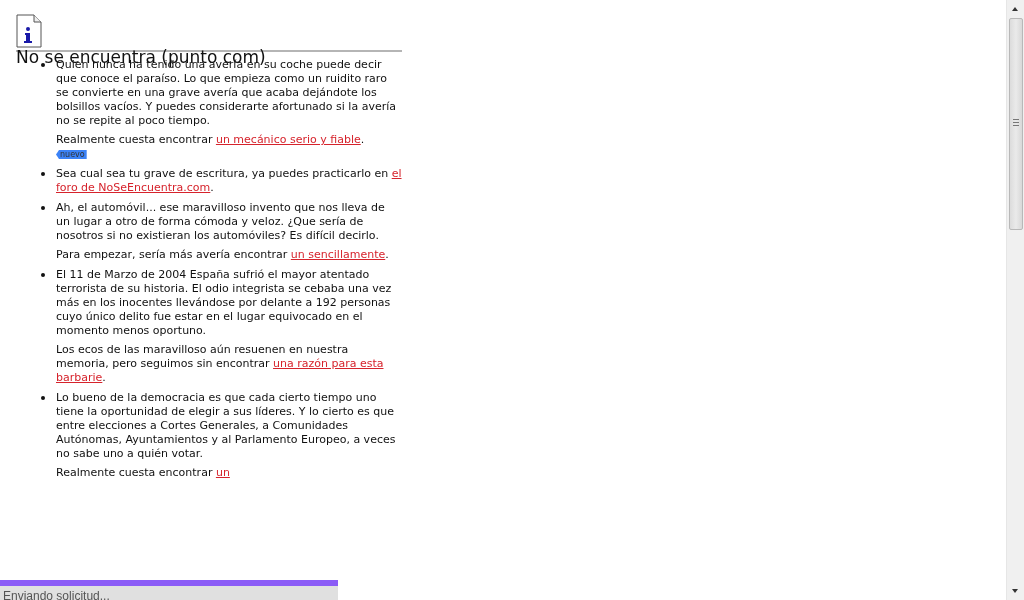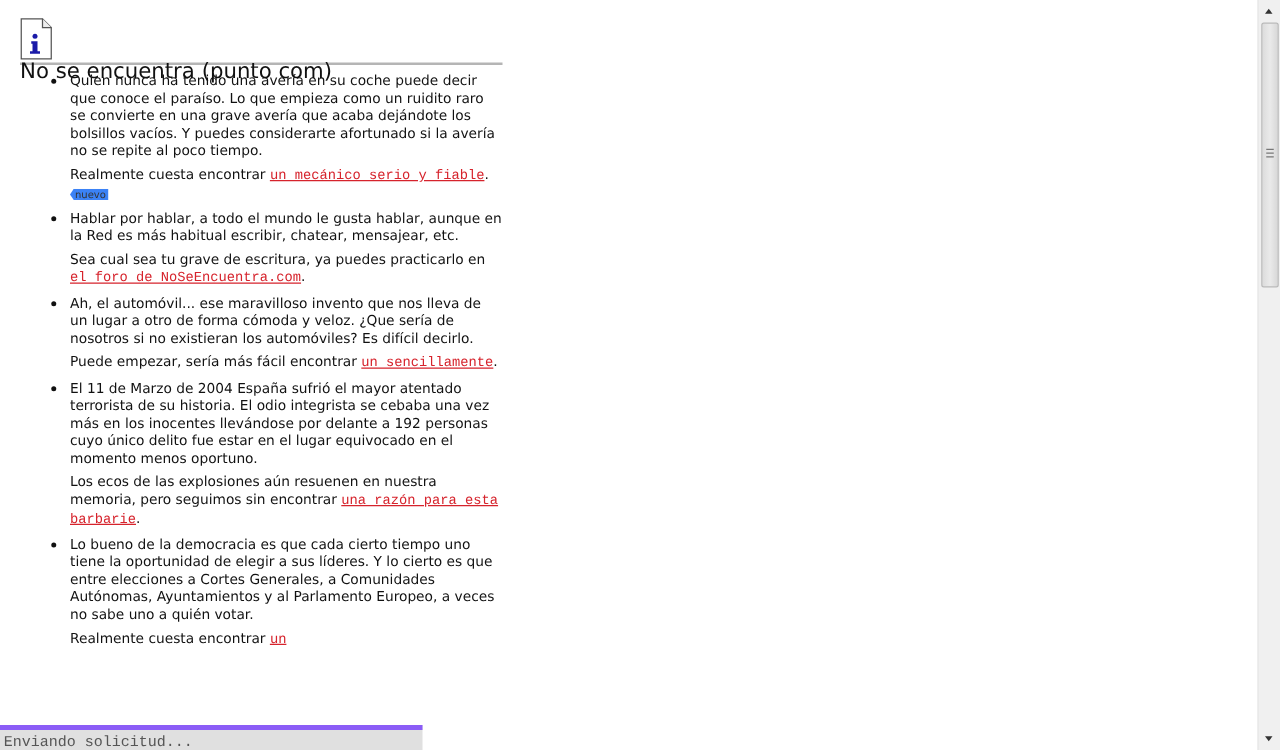--- a/index.html
+++ b/index.html
@@ -19,21 +19,21 @@
   .intro { margin:12px 0 10px 0; }
   .hr { border:0; border-top:2px solid #b5b5b5; margin:0 0 6px 0; height:0; }
   .try { margin:0 0 8px 0; }
   ul.items { margin:0; padding:0 0 0 40px; list-style:none; }
   ul.items li { position:relative; margin:0 0 6px 0; }
   ul.items li::before {
     content:""; position:absolute; left:-15px; top:5px; width:4px; height:4px;
     border-radius:50%; background:#111;
   }
   .p2 { margin-top:5px; }
-  a.lnk { color:#d6232c; text-decoration:underline;font-family:Liberation Mono, monospace; }
+  a.lnk { color:#d6232c; text-decoration:underline; }
   .badge {
     display:inline-block; font-size:8px; line-height:9px; padding:0 2px 0 4px;
     background:#3b82f6; color:#333; border-radius:2px 0 0 2px; margin-top:1px;
     clip-path: polygon(3px 0, 100% 0, 100% 100%, 3px 100%, 0 50%);
   }
   .scrollbar {
     position:absolute; right:0; top:0; width:17px; height:600px; background:#f0f0f0;
     border-left:1px solid #e6e6e6;
   }
   .sb-up, .sb-down { position:absolute; left:0; width:17px; height:17px; }
@@ -47,22 +47,22 @@
   .sb-thumb {
     position:absolute; left:2px; top:18px; width:12px; height:210px;
     background:linear-gradient(to right,#dcdcdc,#eaeaea 50%,#d8d8d8);
     border:1px solid #b8b8b8; border-radius:2px;
   }
   .grip { position:absolute; left:3px; top:100px; width:6px; }
   .grip span { display:block; height:1px; background:#777; margin-bottom:2px; }
   .status {
     position:absolute; left:0; top:580px; width:338px; height:20px;
     background:#e0e0e0; color:#555; font-size:12px; line-height:20px;
-    padding-left:3px; box-sizing:border-box; border-top:4px solid #8b5cf6;
-    font-family:Liberation Mono, monospace;
+    padding-left:3px; box-sizing:border-box; border-top:6px solid #8b5cf6;
+    font-family:Liberation Sans, sans-serif;
   }
 </style>
 </head>
 <body>
 
 <div class="page">
   <div class="header">
     <div class="doc-icon">
       <svg width="26" height="34" viewBox="0 0 26 34">
         <path d="M1 1 H18 L25 8 V33 H1 Z" fill="#fff" stroke="#555" stroke-width="1"></path>
@@ -76,30 +76,29 @@
 
   <hr class="hr">
 
   <ul class="items">
     <li>
       <div>Quien nunca ha tenido una avería en su coche puede decir que conoce el paraíso. Lo que empieza como un ruidito raro se convierte en una grave avería que acaba dejándote los bolsillos vacíos. Y puedes considerarte afortunado si la avería no se repite al poco tiempo.</div>
       <div class="p2"><span>Realmente cuesta encontrar </span><a class="lnk" href="#">un mecánico serio y fiable</a><span>.</span></div>
       <span class="badge">nuevo</span>
     </li>
     <li>
-      <div>Hablar por hablar, a todo el mundo le gusta hablar, aunque en la Red es más habitual escribir, chatear, mensajear, etc.</div>
       <div class="p2"><span>Sea cual sea tu grave de escritura, ya puedes practicarlo en </span><a class="lnk" href="#">el foro de NoSeEncuentra.com</a><span>.</span></div>
     </li>
     <li>
       <div>Ah, el automóvil... ese maravilloso invento que nos lleva de un lugar a otro de forma cómoda y veloz. ¿Que sería de nosotros si no existieran los automóviles? Es difícil decirlo.</div>
-      <div class="p2"><span>Puede empezar, sería más fácil encontrar </span><a class="lnk" href="#">un sencillamente</a><span>.</span></div>
+      <div class="p2"><span>Para empezar, sería más avería encontrar </span><a class="lnk" href="#">un sencillamente</a><span>.</span></div>
     </li>
     <li>
       <div>El 11 de Marzo de 2004 España sufrió el mayor atentado terrorista de su historia. El odio integrista se cebaba una vez más en los inocentes llevándose por delante a 192 personas cuyo único delito fue estar en el lugar equivocado en el momento menos oportuno.</div>
-      <div class="p2"><span>Los ecos de las explosiones aún resuenen en nuestra memoria, pero seguimos sin encontrar </span><a class="lnk" href="#">una razón para esta barbarie</a><span>.</span></div>
+      <div class="p2"><span>Los ecos de las maravilloso aún resuenen en nuestra memoria, pero seguimos sin encontrar </span><a class="lnk" href="#">una razón para esta barbarie</a><span>.</span></div>
     </li>
     <li>
       <div>Lo bueno de la democracia es que cada cierto tiempo uno tiene la oportunidad de elegir a sus líderes. Y lo cierto es que entre elecciones a Cortes Generales, a Comunidades Autónomas, Ayuntamientos y al Parlamento Europeo, a veces no sabe uno a quién votar.</div>
       <div class="p2"><span>Realmente cuesta encontrar </span><a class="lnk" href="#">un</a><span></span></div>
     </li>
   </ul>
 </div>
 
 <div class="scrollbar">
   <div class="sb-up"></div>

